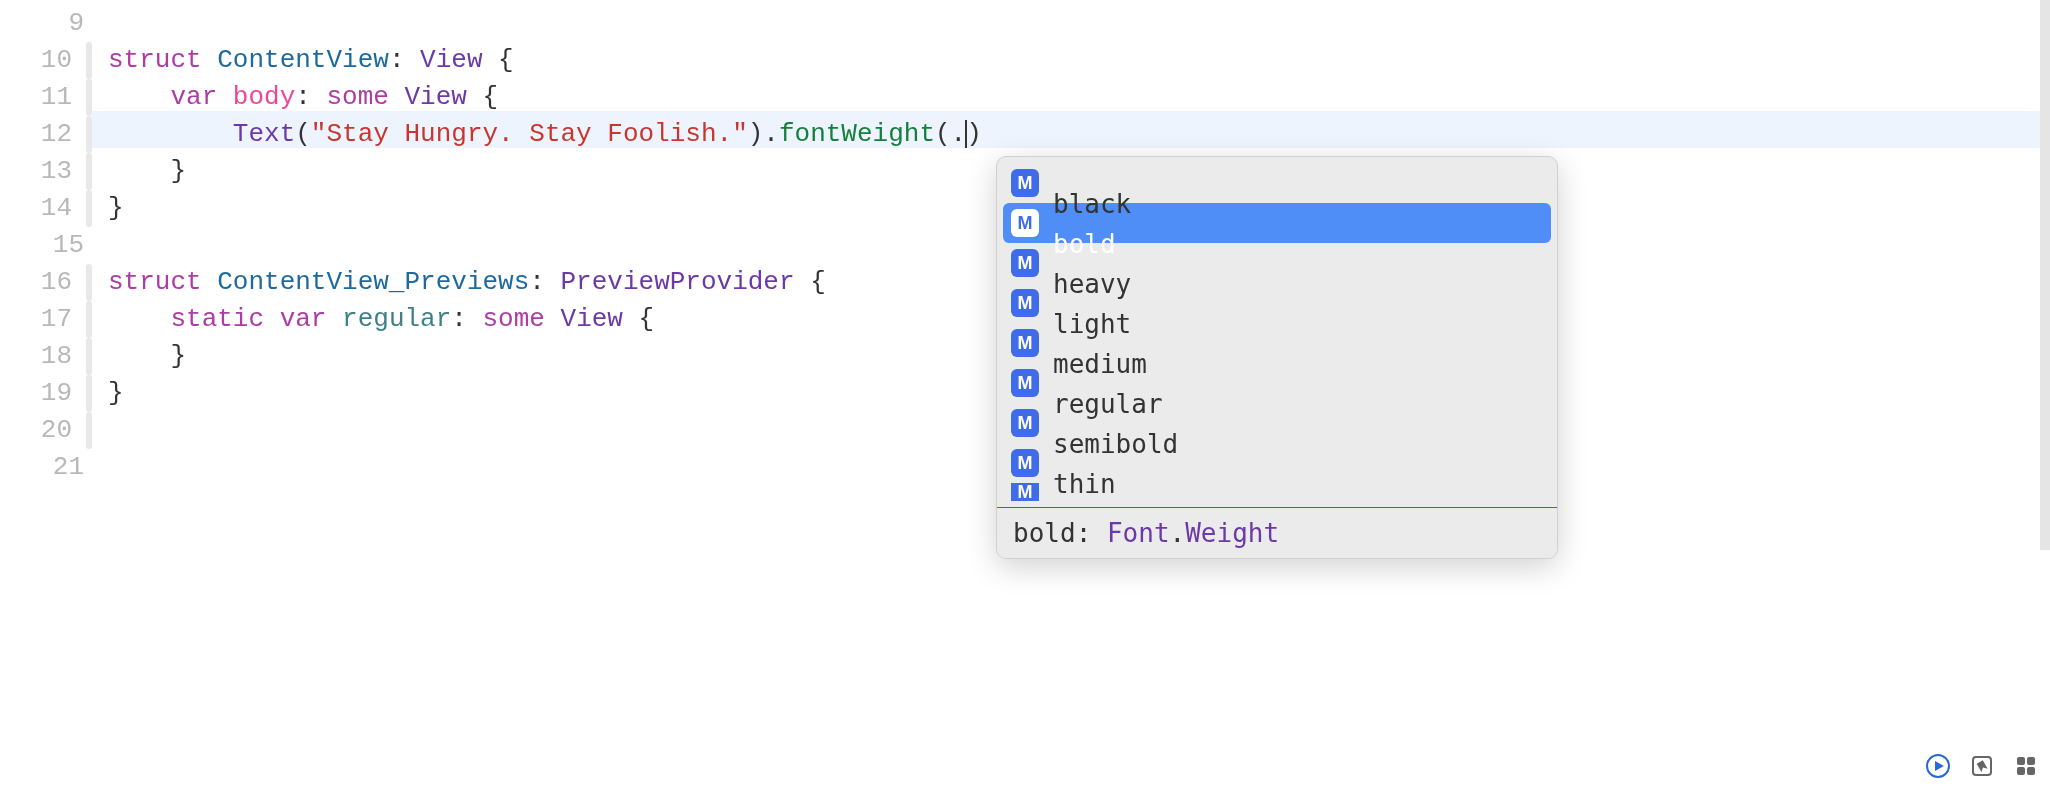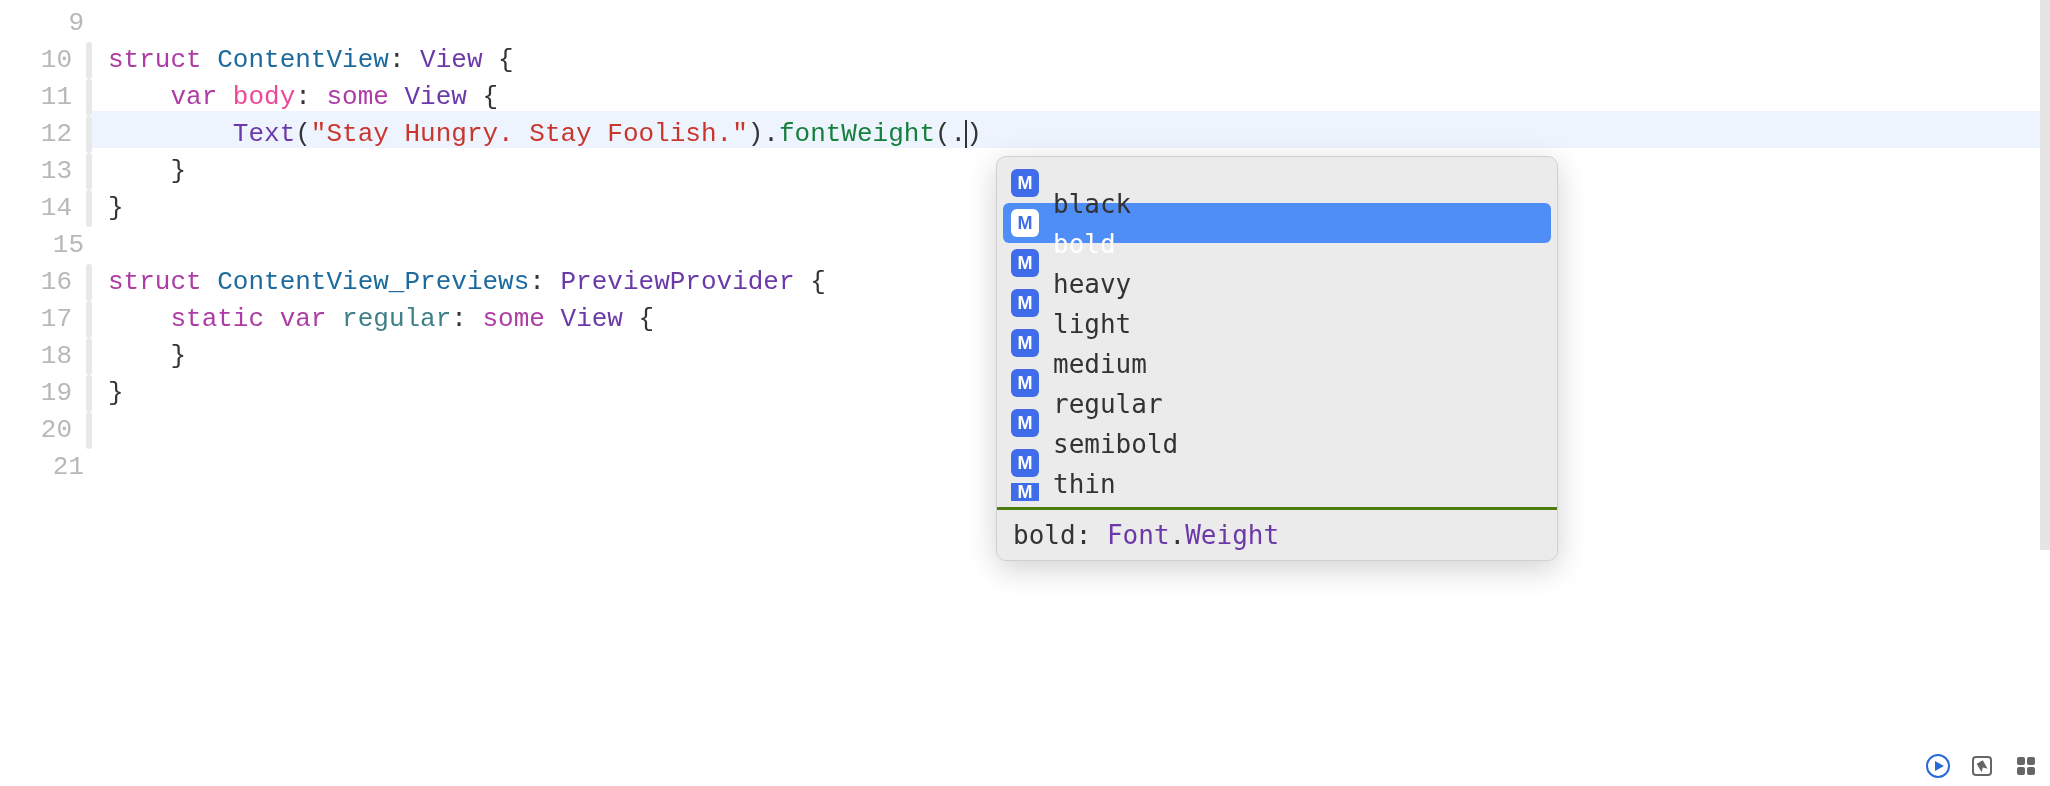--- a/index.html
+++ b/index.html
@@ -134,21 +134,21 @@
     }
     .autocomplete-label {
       font-size: 26px;
       margin-top: 42px;
     }
     .autocomplete-item.cut {
       height: 18px;
       overflow: hidden;
     }
     .autocomplete-footer {
-      border-top: 3px solid #4d7c0f;
+      border-top: 1px solid #4d7c0f;
       padding: 10px 16px;
       font-size: 26px;
       color: #333;
       background: #EBEBEB;
     }
     .footer-name { color: #333; }
     .footer-type { color: #6B3AA8; }
     
     .minimap-bar {
       position: absolute;

